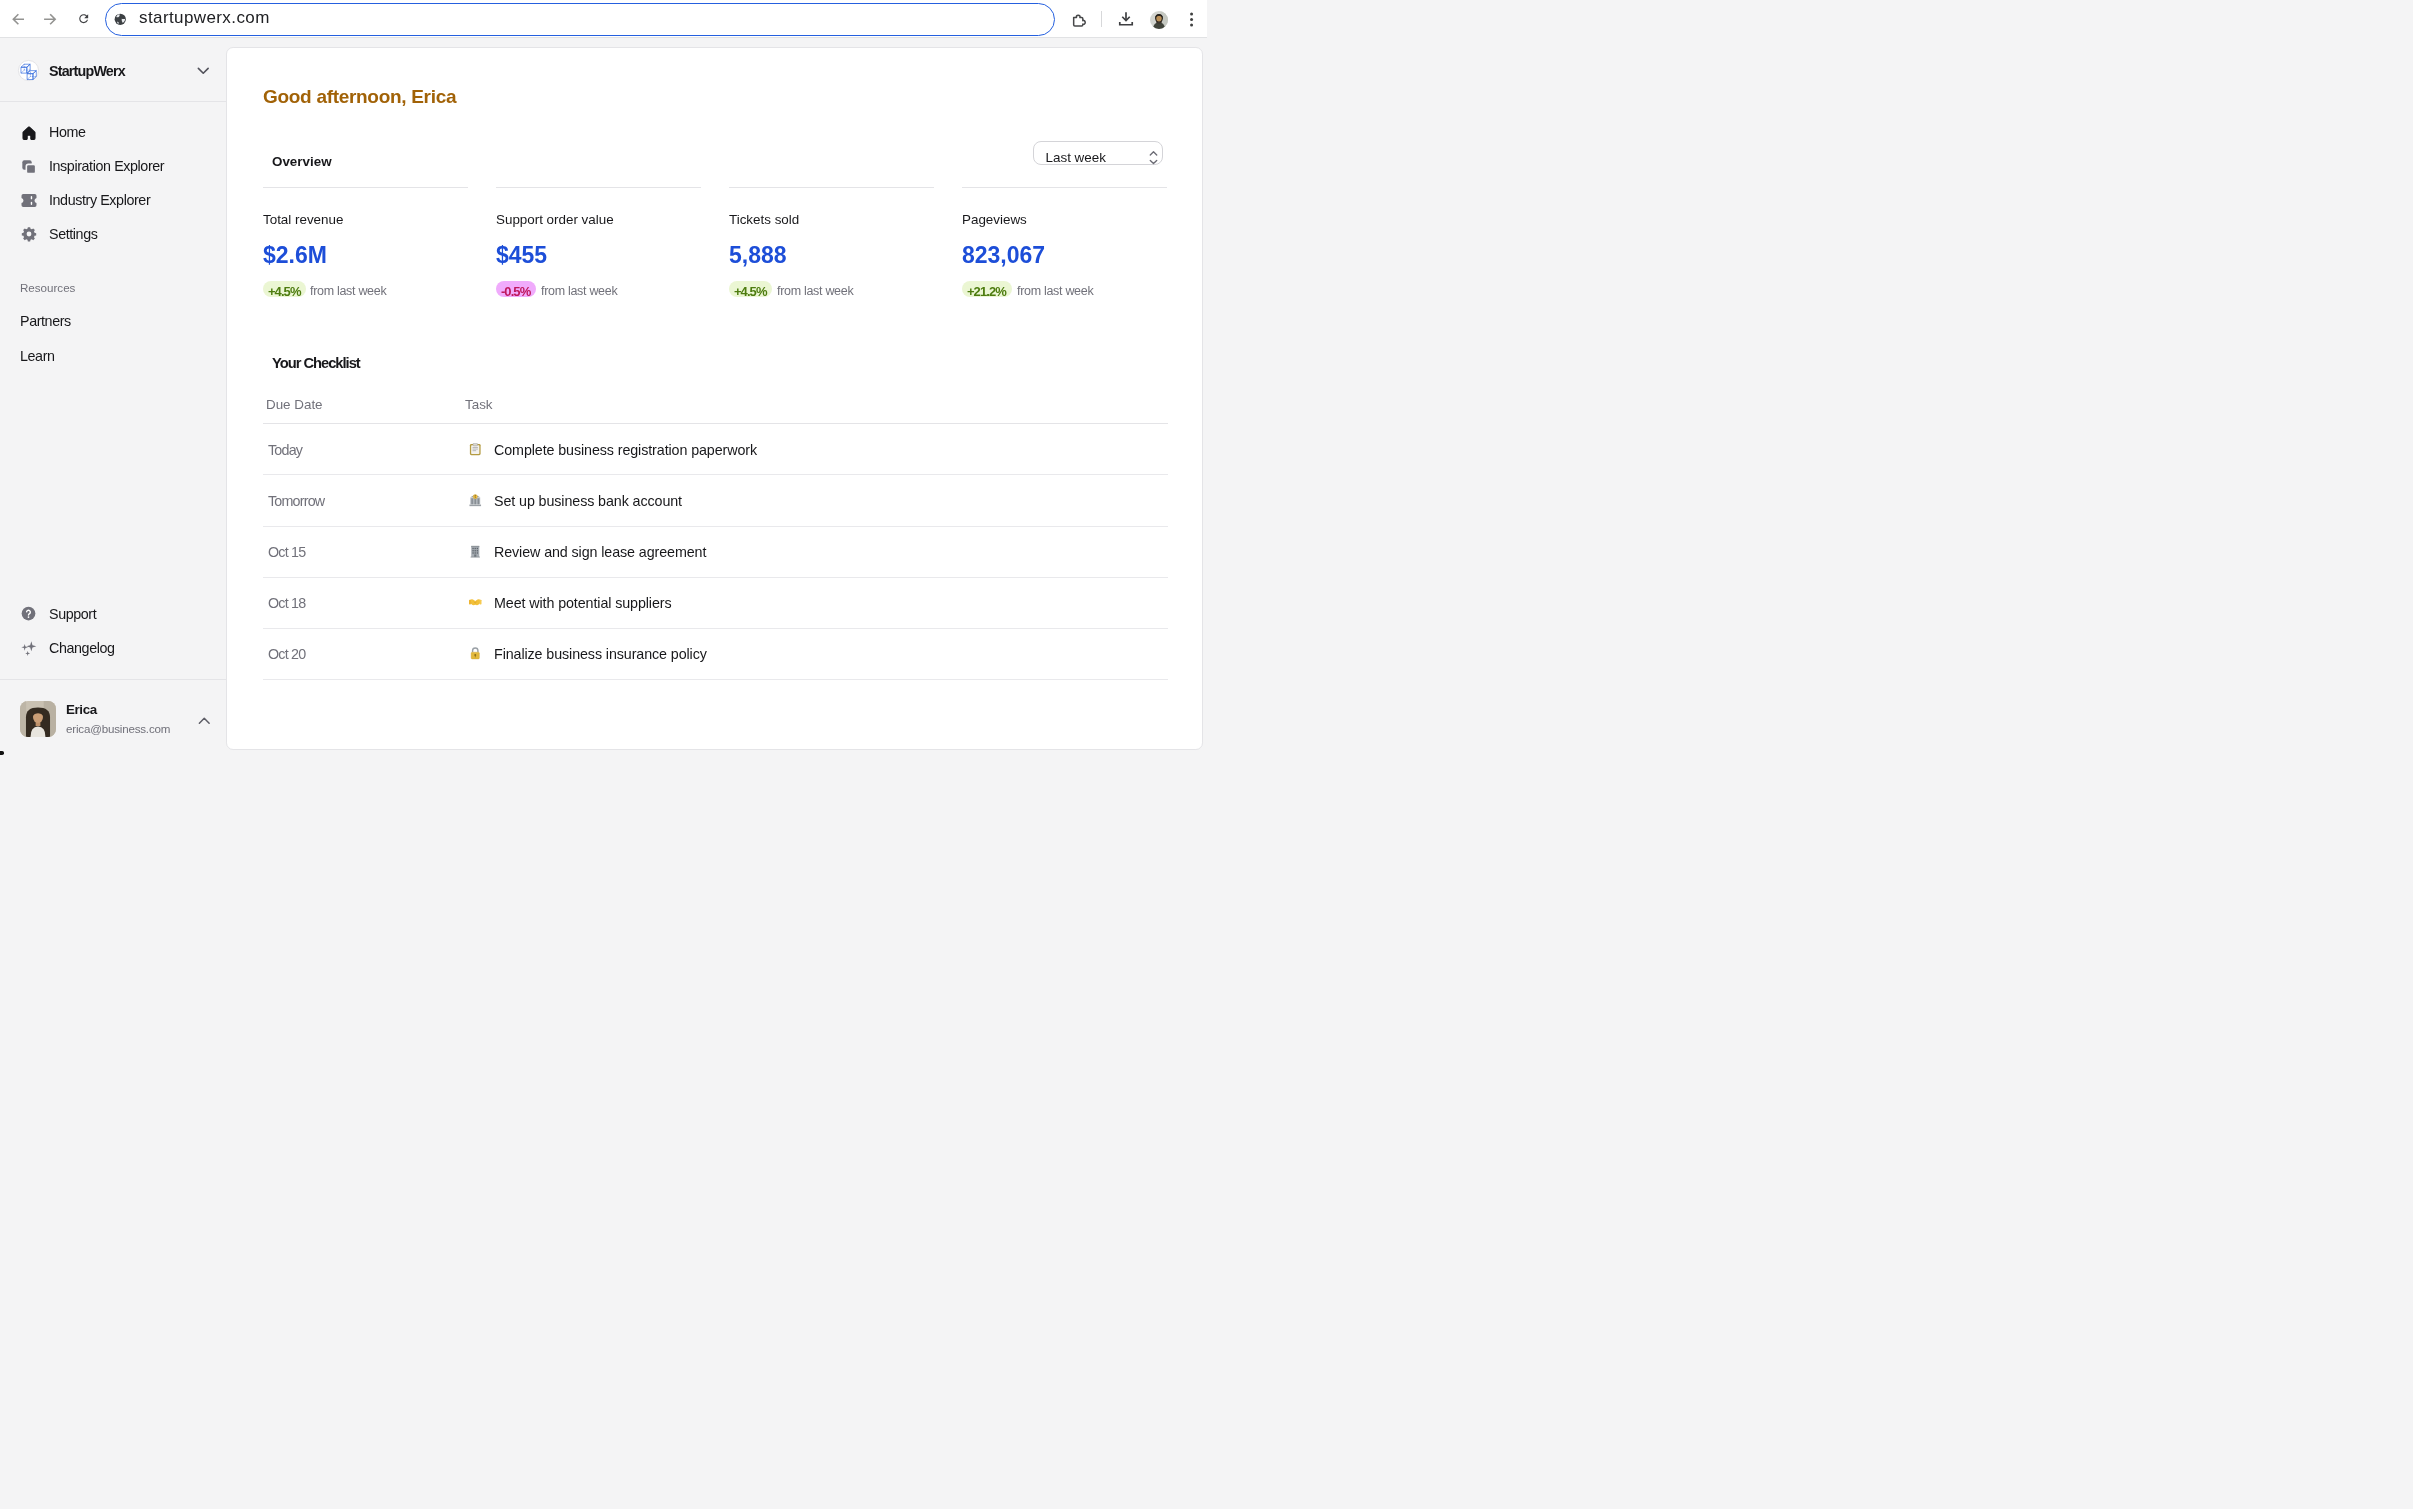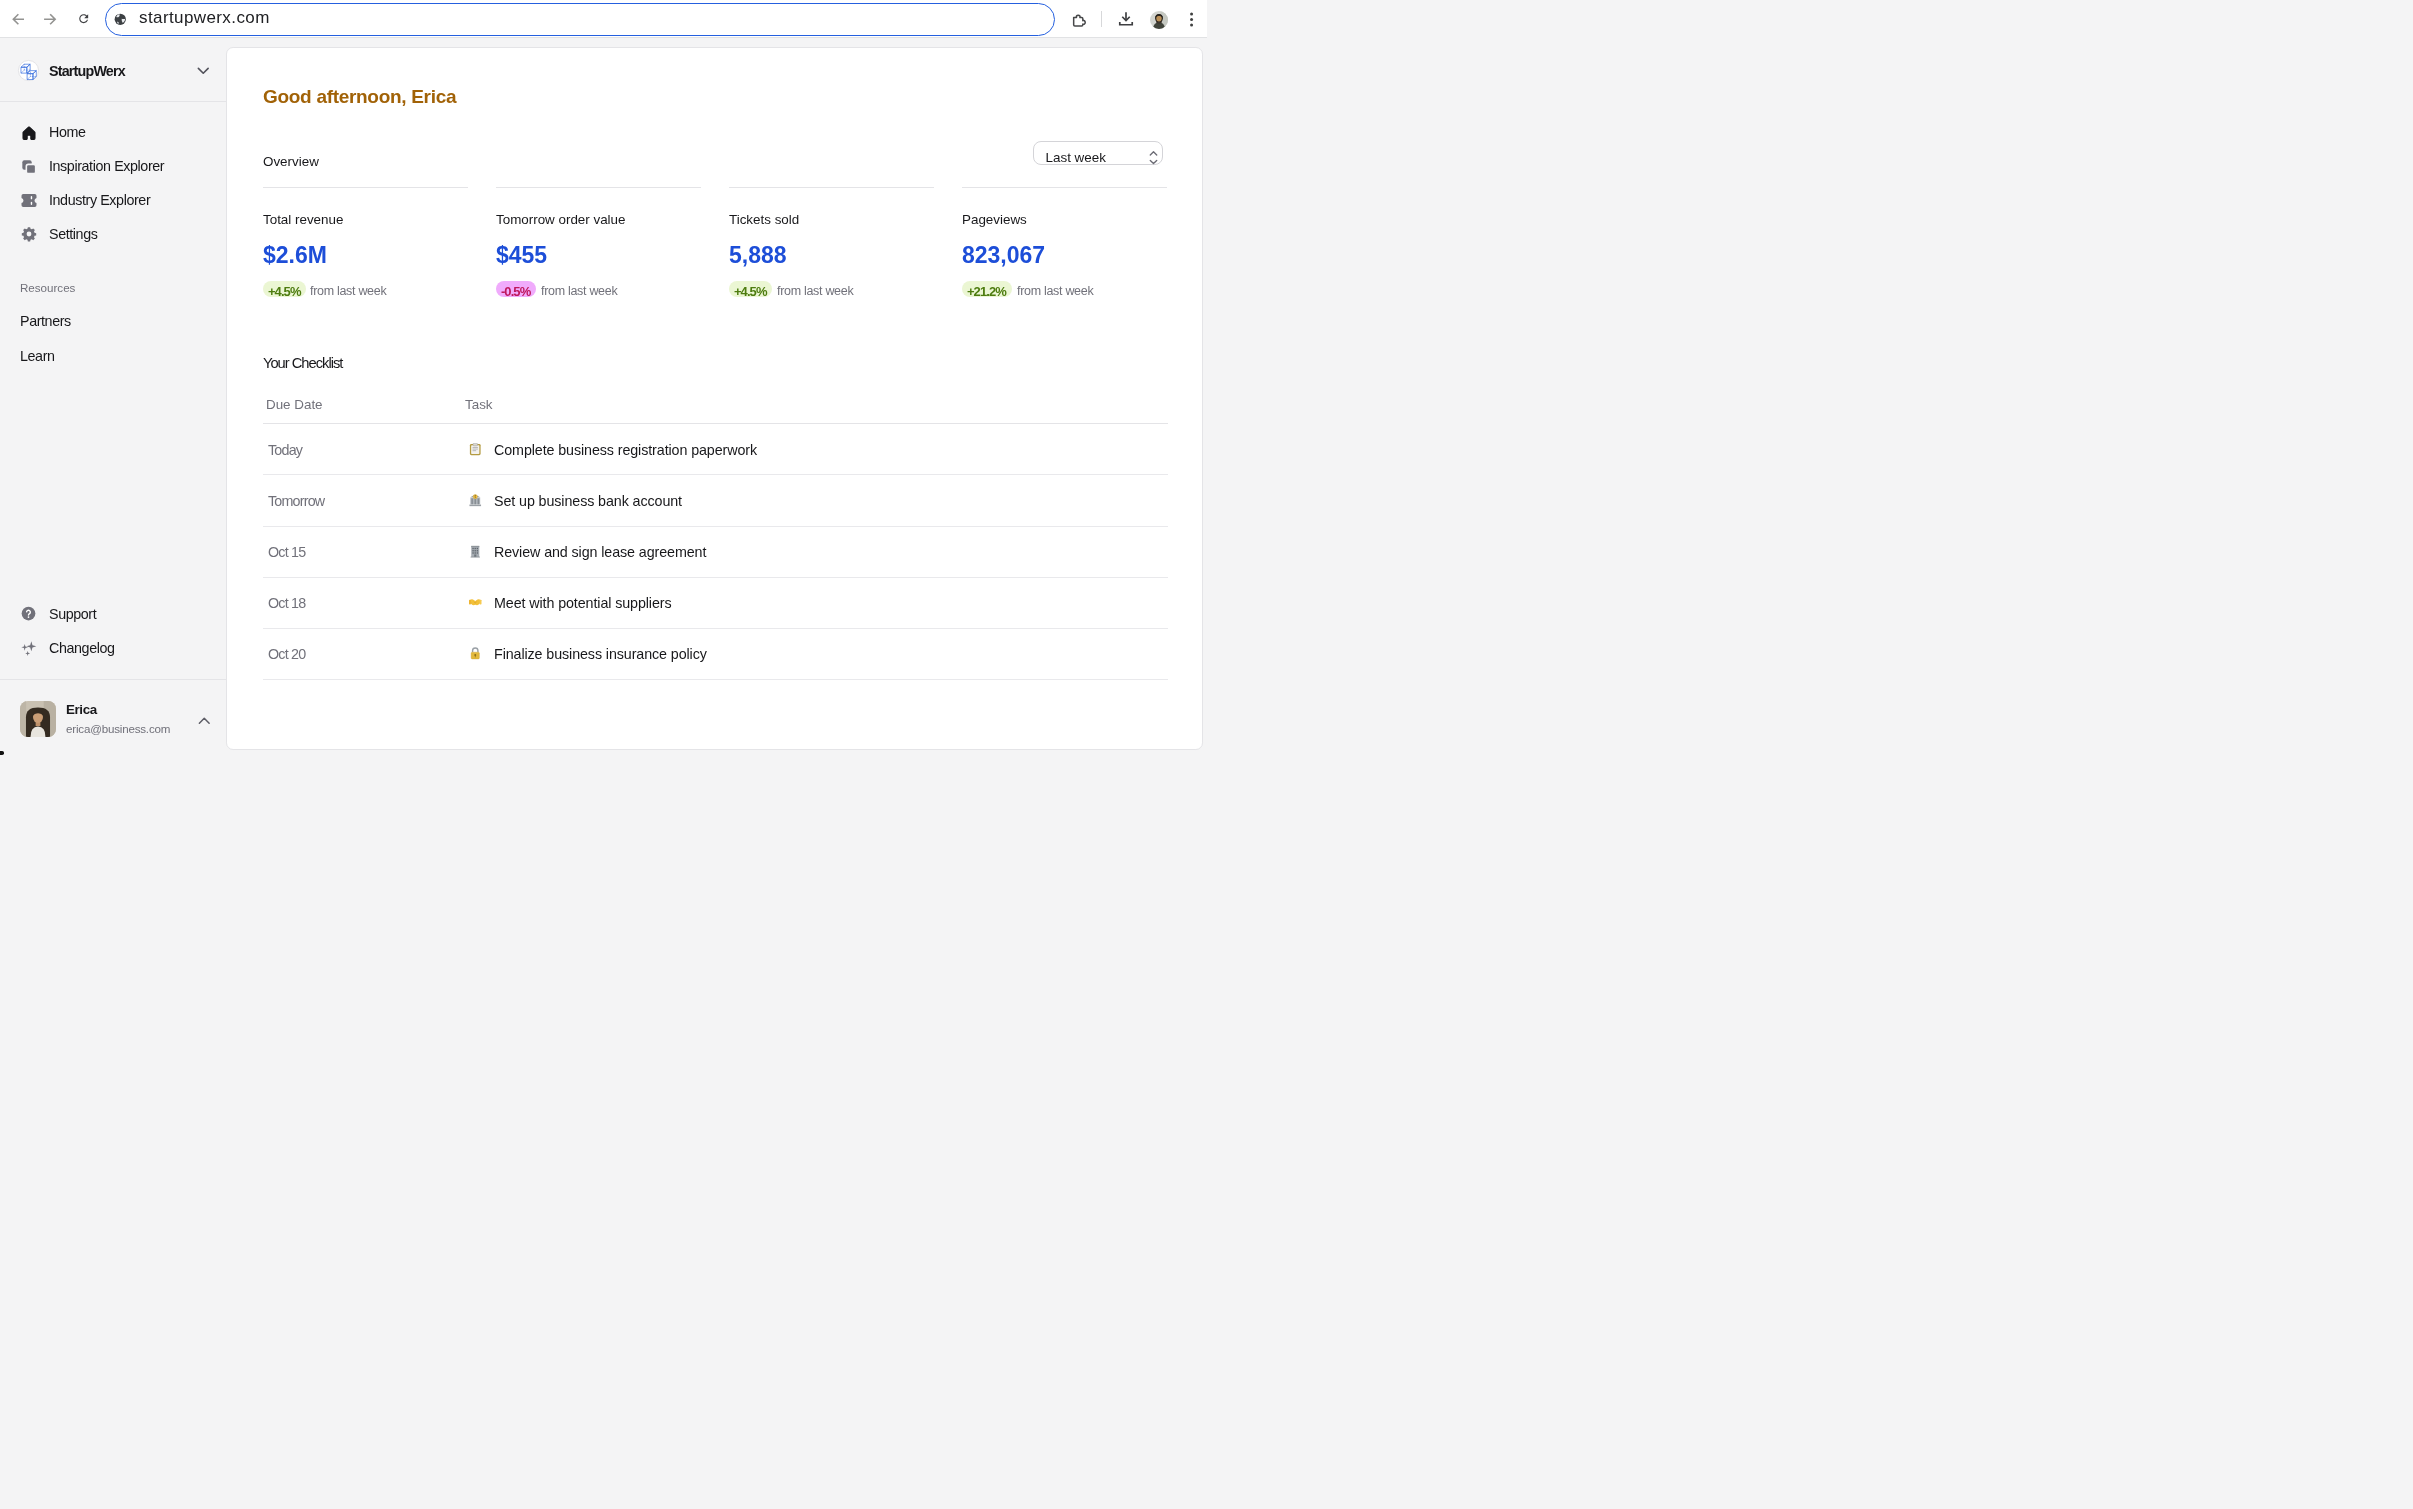--- a/index.html
+++ b/index.html
@@ -12,21 +12,21 @@
 #url { position:absolute; left:139px; top:9.3px; font-size:17px; line-height:17px; color:#202124; letter-spacing:0.4px; }
 
 #sidebar { position:absolute; left:0; top:38px; width:227px; height:716px; background:#f4f4f5; }
 .sideitem { position:absolute; font-size:14.3px; line-height:14.3px; letter-spacing:-0.4px; color:#18181b; }
 #sb-logo-circle { position:absolute; left:18.3px; top:60px; width:20.5px; height:20.5px; border-radius:50%; background:#fff; border:0.9px solid #e4e4e7; }
 #sb-title { position:absolute; left:49px; top:64px; font-size:14.3px; line-height:14.3px; font-weight:700; letter-spacing:-0.8px; color:#18181b; }
 #res-label { position:absolute; left:20px; top:244px; font-size:11.6px; line-height:11.6px; color:#71717a; }
 
 #card { position:absolute; left:226px; top:47px; width:977px; height:703px; background:#fff; border:0.9px solid #e4e4e7; border-radius:7.1px; }
 #greet { position:absolute; left:263px; top:87px; font-size:19px; line-height:19.7px; font-weight:700; color:#a16207; letter-spacing:-0.3px; }
-.h2 { position:absolute; left:263px; font-size:13.4px; line-height:13.4px; font-weight:400; color:#18181b; }
+.h2 { position:absolute; left:272px; font-size:13.4px; line-height:13.4px; font-weight:700; color:#18181b; }
 .collabel { position:absolute; font-size:13.4px; line-height:13.4px; color:#18181b; }
 .colvalue { position:absolute; font-size:23px; line-height:23px; font-weight:700; color:#1d4ed8; letter-spacing:0; }
 .coldiv { position:absolute; top:187px; width:205px; height:0.9px; background:#e4e4e7; }
 .badge { position:absolute; height:16px; line-height:22.6px; border-radius:9px; font-size:13px; font-weight:700; letter-spacing:-0.9px; padding:0 5.8px 0 4.9px; }
 .badge.green { background:#ebf6d3; color:#4d7c0f; }
 .badge.pink { background:#f0abfc; color:#be185d; }
 .fromlast { position:absolute; font-size:12.5px; line-height:12.5px; letter-spacing:-0.3px; color:#71717a; }
 #select { position:absolute; left:1033px; top:141px; width:130px; height:24px; border:0.9px solid #d4d4d8; border-radius:8px; background:#fff; }
 #select span { position:absolute; left:11.6px; top:9px; font-size:13.4px; line-height:13.4px; color:#18181b; }
 
@@ -189,21 +189,21 @@
 <div id="card"></div>
 <div id="greet">Good afternoon, Erica</div>
 <div class="h2" style="top:155px">Overview</div>
 
 <div class="coldiv" style="left:263px"></div>
 <div class="coldiv" style="left:496px"></div>
 <div class="coldiv" style="left:729px"></div>
 <div class="coldiv" style="left:962px"></div>
 
 <div class="collabel" style="left:263px;top:213px">Total revenue</div>
-<div class="collabel" style="left:496px;top:213px">Tomorrow order value</div>
+<div class="collabel" style="left:496px;top:213px">Support order value</div>
 <div class="collabel" style="left:729px;top:213px">Tickets sold</div>
 <div class="collabel" style="left:962px;top:213px">Pageviews</div>
 
 <div class="colvalue" style="left:263px;top:244px">$2.6M</div>
 <div class="colvalue" style="left:496px;top:244px">$455</div>
 <div class="colvalue" style="left:729px;top:244px">5,888</div>
 <div class="colvalue" style="left:962px;top:244px">823,067</div>
 
 <div class="badge green" style="left:263px;top:281px">+4.5%</div>
 <div class="fromlast" style="left:310px;top:285px">from last week</div>

